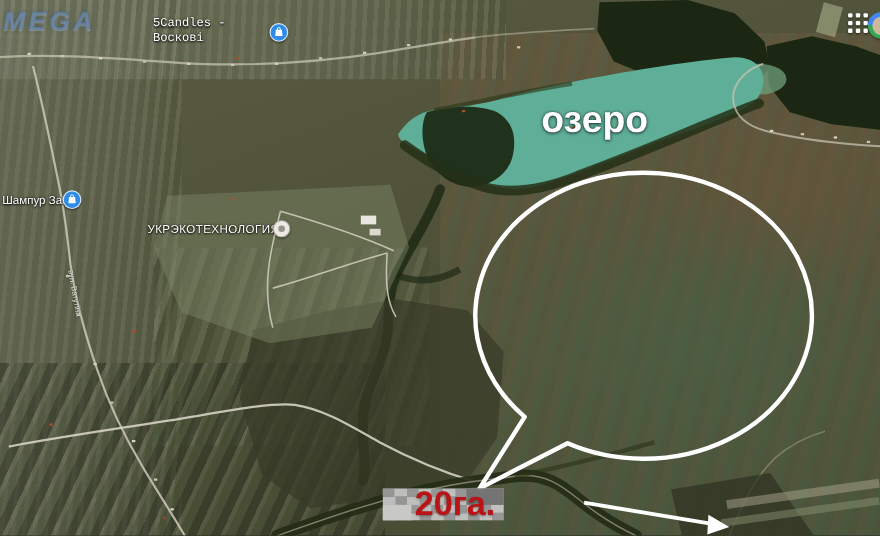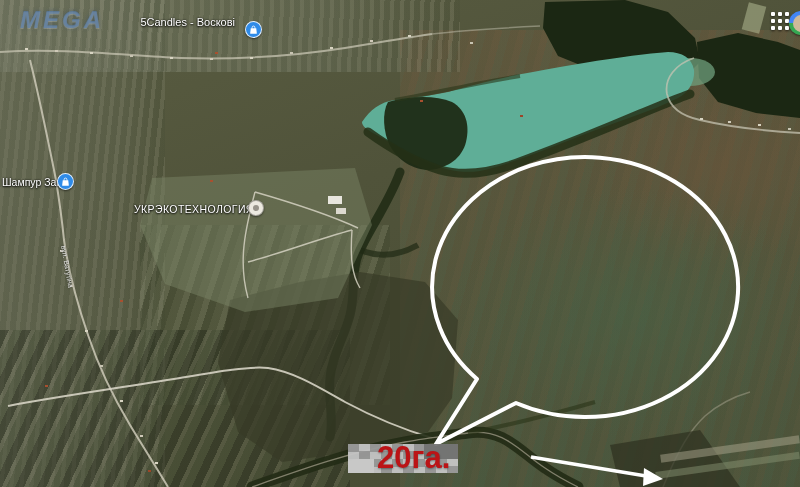--- a/index.html
+++ b/index.html
@@ -62,35 +62,35 @@
   }
   .lbl-town{left:117px;top:72px;font-size:34px;}
   .lbl-lake{left:492px;top:92px;font-size:34px;}
   .lbl-direction{left:522px;top:428px;font-size:30px;}
   .lbl-area{left:377px;top:442px;font-size:31px;color:#bb1416;
     text-shadow:0 1px 2px rgba(0,0,0,.35);}
   .lbl-street{left:67px;top:245px;font-size:7px;font-weight:normal;
     color:rgba(255,255,255,.85);transform:rotate(80deg);transform-origin:0 0;
     text-shadow:0 0 2px rgba(0,0,0,.8);}
   .watermark{
-    left:20px;top:6px;font-size:24px;font-weight:bold;font-style:italic;
+    left:3px;top:6px;font-size:24px;font-weight:bold;font-style:italic;
     letter-spacing:3px;color:rgba(88,128,176,.62);
     text-shadow:0 1px 1px rgba(255,255,255,.25),0 0 4px rgba(30,60,100,.4);
   }
   .attribution{
     left:363px;top:469px;font-size:14px;font-weight:bold;color:#fff;
     letter-spacing:.5px;text-shadow:0 1px 2px rgba(0,0,0,.7);line-height:1;margin-top:23px;
   }
 
   
   .poi-label{
     position:absolute;color:#fff;font-size:11px;line-height:1.15;
     text-shadow:0 0 2px #000,0 1px 2px rgba(0,0,0,.9);white-space:nowrap;
   }
-  .poi-candles{left:139px;top:16px;width:96px;text-align:right;white-space:normal;}
+  .poi-candles{left:139px;top:16px;width:96px;text-align:left;white-space:normal;font-family:Liberation Mono, monospace;}
   .poi-shampur{left:2px;top:176px;font-size:10.5px;}
   .poi-ukreco{left:134px;top:203px;font-size:10.5px;letter-spacing:.4px;}
   .pin{position:absolute;border-radius:50%;display:flex;align-items:center;justify-content:center;}
   .pin-blue{width:17px;height:17px;background:#2f8be8;border:1px solid rgba(255,255,255,.85);
     box-shadow:0 1px 2px rgba(0,0,0,.5);}
   .pin-gray{width:16px;height:16px;background:#ece9e0;border:1px solid rgba(120,118,110,.6);
     box-shadow:0 1px 2px rgba(0,0,0,.45);}
   .pin-gray .dot{width:6px;height:6px;border-radius:50%;background:#97938a;}
 
   
@@ -185,20 +185,21 @@
   <div class="abs roof-dots"></div>
 
   <svg class="layer" width="800" height="487" viewBox="0 0 800 487">
     <path d="M516,403 A153,130 0 1 0 477,379 L436,444 Z" fill="none" stroke="#ffffff" stroke-width="4" stroke-linejoin="round"></path>
     <line x1="531" y1="457" x2="646" y2="476" stroke="#ffffff" stroke-width="3.5"></line>
     <polygon points="644,468 663,479 643,486" fill="#ffffff"></polygon>
   </svg>
 
   <div class="abs censor"></div>
 
+  <div class="map-label lbl-lake">озеро</div>
   <div class="map-label lbl-area">20га.</div>
   <div class="map-label lbl-street">вул. Ватутіна</div>
   <div class="abs watermark">MEGA</div>
 
   <div class="poi-label poi-candles">
     <span>5Candles - Воскові</span><br>
   </div>
   <div class="pin pin-blue" style="left:245px;top:21px;">
     <span>
       <svg width="11" height="11" viewBox="0 0 24 24">

